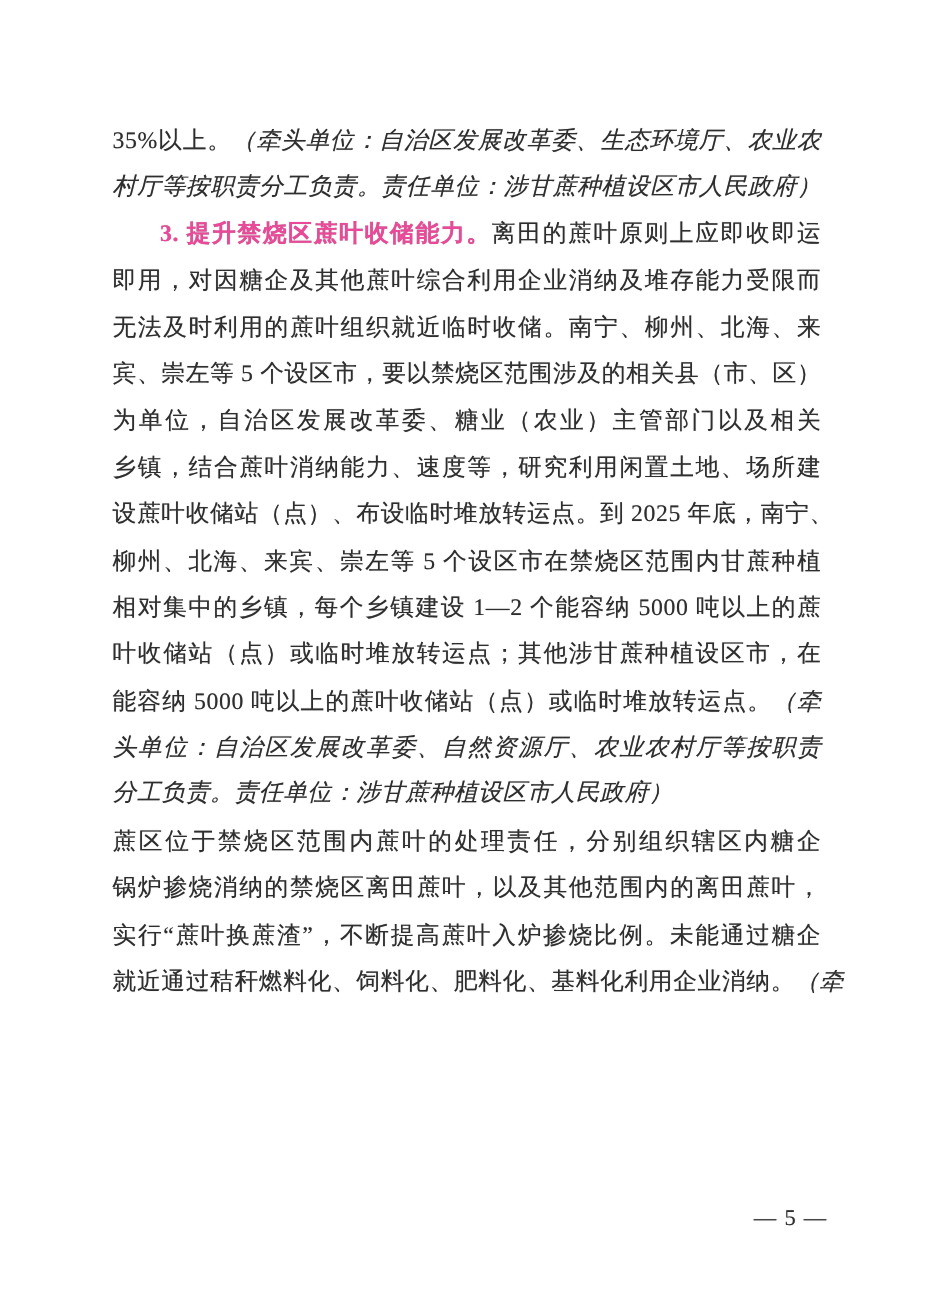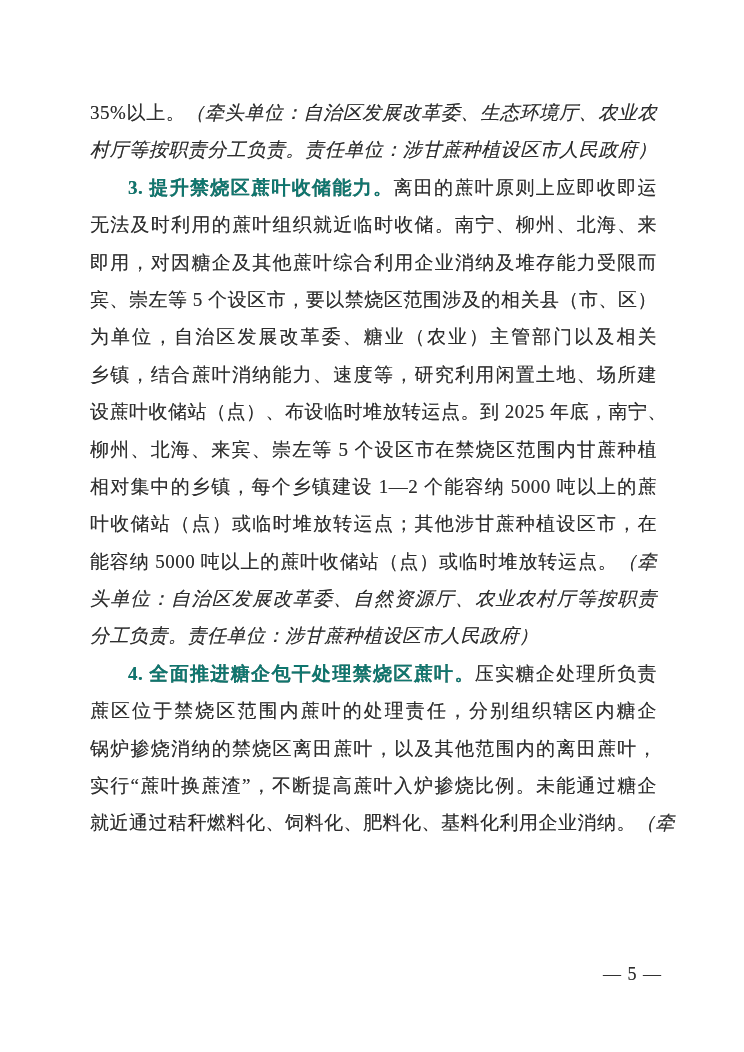--- a/index.html
+++ b/index.html
@@ -30,61 +30,61 @@
     white-space: nowrap;
     text-align: justify;
     text-align-last: justify;
     text-shadow: 0 0 0.6px rgba(40,40,40,0.55);
     letter-spacing: 0.5px;
   }
   .line.indent { text-indent: 38px; }
   .line.end {
     text-align: center;
     text-align-last: left;
+    font-family: Liberation Mono, monospace;
   }
   .seg-body { font-weight: 400; }
   .seg-kai {
     font-style: italic;
     font-weight: 400;
   }
   .seg-bold {
     font-weight: 700;
-    color: #0f766e;
+    color: #ec4899;
   }
   .page-number {
     position: absolute;
     top: 964px;
     right: 82px;
     font-size: 18px;
     letter-spacing: 1px;
     color: #2e2e2e;
     text-shadow: 0 0 0.6px rgba(40,40,40,0.5);
     font-family: "Liberation Serif", "DejaVu Serif", serif;
   }
 </style>
 </head>
 <body>
 
 <div class="doc-page">
   <div class="text-block">
       <div class="line"><span class="seg-body">35%以上。</span><span class="seg-kai">（牵头单位：自治区发展改革委、生态环境厅、农业农</span></div>
       <div class="line"><span class="seg-kai">村厅等按职责分工负责。责任单位：涉甘蔗种植设区市人民政府）</span></div>
       <div class="line indent"><span class="seg-bold">3. 提升禁烧区蔗叶收储能力。</span><span class="seg-body">离田的蔗叶原则上应即收即运</span></div>
+      <div class="line"><span class="seg-body">即用，对因糖企及其他蔗叶综合利用企业消纳及堆存能力受限而</span></div>
       <div class="line"><span class="seg-body">无法及时利用的蔗叶组织就近临时收储。南宁、柳州、北海、来</span></div>
-      <div class="line"><span class="seg-body">即用，对因糖企及其他蔗叶综合利用企业消纳及堆存能力受限而</span></div>
       <div class="line"><span class="seg-body">宾、崇左等 5 个设区市，要以禁烧区范围涉及的相关县（市、区）</span></div>
       <div class="line"><span class="seg-body">为单位，自治区发展改革委、糖业（农业）主管部门以及相关</span></div>
       <div class="line"><span class="seg-body">乡镇，结合蔗叶消纳能力、速度等，研究利用闲置土地、场所建</span></div>
       <div class="line"><span class="seg-body">设蔗叶收储站（点）、布设临时堆放转运点。到 2025 年底，南宁、</span></div>
       <div class="line"><span class="seg-body">柳州、北海、来宾、崇左等 5 个设区市在禁烧区范围内甘蔗种植</span></div>
       <div class="line"><span class="seg-body">相对集中的乡镇，每个乡镇建设 1—2 个能容纳 5000 吨以上的蔗</span></div>
       <div class="line"><span class="seg-body">叶收储站（点）或临时堆放转运点；其他涉甘蔗种植设区市，在</span></div>
       <div class="line"><span class="seg-body">能容纳 5000 吨以上的蔗叶收储站（点）或临时堆放转运点。</span><span class="seg-kai">（牵</span></div>
       <div class="line"><span class="seg-kai">头单位：自治区发展改革委、自然资源厅、农业农村厅等按职责</span></div>
       <div class="line end"><span class="seg-kai">分工负责。责任单位：涉甘蔗种植设区市人民政府）</span></div>
-      <div class="line indent"><span class="seg-bold">4. 全面推进糖企包干处理禁烧区蔗叶。</span><span class="seg-body">压实糖企处理所负责</span></div>
       <div class="line"><span class="seg-body">蔗区位于禁烧区范围内蔗叶的处理责任，分别组织辖区内糖企</span></div>
       <div class="line"><span class="seg-body">锅炉掺烧消纳的禁烧区离田蔗叶，以及其他范围内的离田蔗叶，</span></div>
       <div class="line"><span class="seg-body">实行“蔗叶换蔗渣”，不断提高蔗叶入炉掺烧比例。未能通过糖企</span></div>
       <div class="line"><span class="seg-body">就近通过秸秆燃料化、饲料化、肥料化、基料化利用企业消纳。</span><span class="seg-kai">（牵</span></div>
     </div>
   <div class="page-number">— 5 —</div>
 </div>
 
 </body></html>

